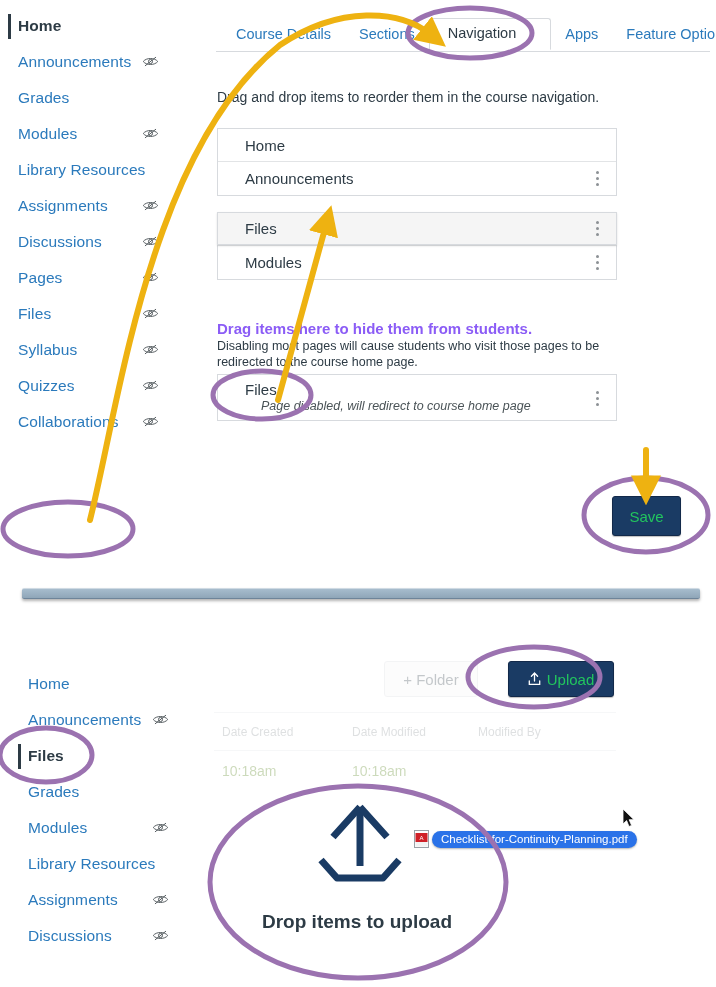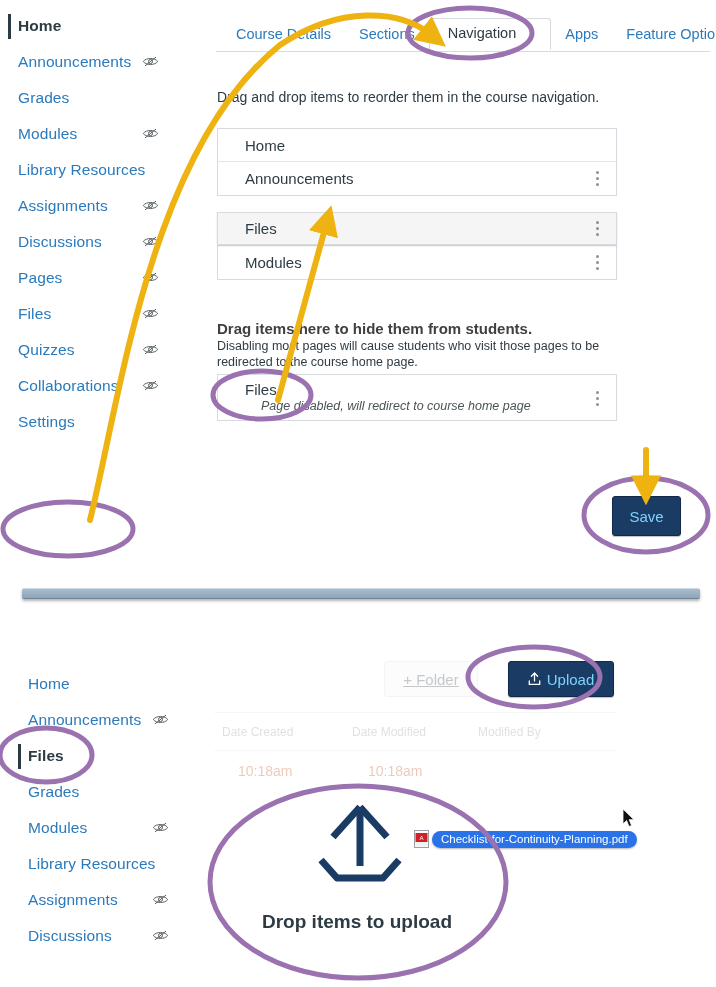--- a/index.html
+++ b/index.html
@@ -87,37 +87,37 @@
   .navrow.ghost{color:#8c9195;}
   .kebab{
     position:absolute;right:16px;top:50%;transform:translateY(-50%);
     width:4px;height:16px;
   }
   .kebab i{
     display:block;width:3px;height:3px;border-radius:50%;
     background:#8c9195;margin-bottom:3px;
   }
 
-  .hidehead{position:absolute;font-size:15px;font-weight:bold;color:#404040;white-space:nowrap;}
+  .hidehead{position:absolute;font-size:15px;font-weight:bold;color:#8b5cf6;white-space:nowrap;}
   .hidesub{position:absolute;font-size:12.5px;color:#2d3b45;line-height:16px;width:400px;}
 
   .hiderow{
     position:absolute;
     border:1px solid #d7dade;
     background:#fff;
     box-sizing:border-box;
     padding:6px 0 7px 27px;
   }
   .hiderow .t{font-size:15px;color:#2d3b45;}
   .hiderow .s{font-size:12.5px;color:#4a5357;font-style:italic;padding-left:16px;margin-top:1px;}
 
   
   .btn-primary{
     position:absolute;
-    background:#1a3b64;color:#7dd3fc;
+    background:#1a3b64;color:#22c55e;
     border:1px solid #12294a;
     border-radius:3px;
     font-size:15px;
     display:flex;align-items:center;justify-content:center;
     box-shadow:0 1px 1px rgba(0,0,0,.25);
   }
   .btn-secondary{
     position:absolute;
     background:#f5f5f5;color:#2d3b45;
     border:1px solid #d7dade;
@@ -131,21 +131,21 @@
     position:absolute;
     background:linear-gradient(#a7bccd,#8fa6b8);
     border-top:1px solid #cfdae3;
     border-bottom:1px solid #6e8499;
     box-shadow:0 2px 3px rgba(0,0,0,.3);
   }
 
   
   .faded{opacity:.28;}
   .thead{position:absolute;font-size:12px;color:#8b9296;white-space:nowrap;}
-  .tcell{position:absolute;font-size:14px;color:#c2410c;white-space:nowrap;margin-left:16px;}
+  .tcell{position:absolute;font-size:14px;color:#4d7c0f;white-space:nowrap;}
   .trule{position:absolute;height:1px;background:#dfe3e6;}
 
   .dropzone-label{
     position:absolute;font-size:19px;font-weight:bold;color:#2d3b45;white-space:nowrap;
   }
 
   
   .filechip{
     position:absolute;
     display:flex;align-items:center;
@@ -219,37 +219,42 @@
       </div>
       <div class="nav-item">
         <span class="lbl">Files</span>
         <svg viewBox="0 0 20 14" class="eye" style="left: 142px; top: 11px;">
           <path d="M1.5 7 C5 2.3, 15 2.3, 18.5 7 C15 11.7, 5 11.7, 1.5 7 Z" fill="none" stroke="#4b5257" stroke-width="1.1"></path>
           <circle cx="10" cy="7" r="2.4" fill="none" stroke="#4b5257" stroke-width="1.1"></circle>
           <path d="M3.5 12.2 L16.5 1.8" stroke="#4b5257" stroke-width="1.1"></path>
         </svg>
       </div>
       <div class="nav-item">
+        <span class="lbl">Syllabus</span>
+        <svg viewBox="0 0 20 14" class="eye" style="left: 142px; top: 11px;">
+          <path d="M1.5 7 C5 2.3, 15 2.3, 18.5 7 C15 11.7, 5 11.7, 1.5 7 Z" fill="none" stroke="#4b5257" stroke-width="1.1"></path>
+          <circle cx="10" cy="7" r="2.4" fill="none" stroke="#4b5257" stroke-width="1.1"></circle>
+          <path d="M3.5 12.2 L16.5 1.8" stroke="#4b5257" stroke-width="1.1"></path>
+        </svg>
+      </div>
+      <div class="nav-item">
         <span class="lbl">Quizzes</span>
         <svg viewBox="0 0 20 14" class="eye" style="left: 142px; top: 11px;">
           <path d="M1.5 7 C5 2.3, 15 2.3, 18.5 7 C15 11.7, 5 11.7, 1.5 7 Z" fill="none" stroke="#4b5257" stroke-width="1.1"></path>
           <circle cx="10" cy="7" r="2.4" fill="none" stroke="#4b5257" stroke-width="1.1"></circle>
           <path d="M3.5 12.2 L16.5 1.8" stroke="#4b5257" stroke-width="1.1"></path>
         </svg>
       </div>
       <div class="nav-item">
         <span class="lbl">Collaborations</span>
         <svg viewBox="0 0 20 14" class="eye" style="left: 142px; top: 11px;">
           <path d="M1.5 7 C5 2.3, 15 2.3, 18.5 7 C15 11.7, 5 11.7, 1.5 7 Z" fill="none" stroke="#4b5257" stroke-width="1.1"></path>
           <circle cx="10" cy="7" r="2.4" fill="none" stroke="#4b5257" stroke-width="1.1"></circle>
           <path d="M3.5 12.2 L16.5 1.8" stroke="#4b5257" stroke-width="1.1"></path>
         </svg>
-      </div>
-      <div class="nav-item">
-        <span class="lbl">Settings</span>
       </div>
     </div>
 
   <div class="tabs" id="top-tabs" style="left:222px;top:18px;">
       <div class="tab">Course Details</div>
       <div class="tab">Sections</div>
       <div class="tab active">Navigation</div>
       <div class="tab">Apps</div>
       <div class="tab">Feature Options</div>
     </div>
@@ -360,21 +365,21 @@
       <div class="nav-item">
         <span class="lbl">Discussions</span>
         <svg viewBox="0 0 20 14" class="eye" style="left: 142px; top: 11px;">
           <path d="M1.5 7 C5 2.3, 15 2.3, 18.5 7 C15 11.7, 5 11.7, 1.5 7 Z" fill="none" stroke="#4b5257" stroke-width="1.1"></path>
           <circle cx="10" cy="7" r="2.4" fill="none" stroke="#4b5257" stroke-width="1.1"></circle>
           <path d="M3.5 12.2 L16.5 1.8" stroke="#4b5257" stroke-width="1.1"></path>
         </svg>
       </div>
     </div>
 
-  <div class="btn-secondary faded" style="left:384px;top:661px;width:92px;height:34px;text-decoration:underline;">+ Folder</div>
+  <div class="btn-secondary faded" style="left:384px;top:661px;width:92px;height:34px;">+ Folder</div>
 
   <div class="btn-primary" style="left:480px;top:661px;width:104px;height:34px;margin-left:28px;">
     <svg width="13" height="14" viewBox="0 0 13 14" style="margin-right:6px;">
       <path d="M6.5 1 L6.5 9 M6.5 1 L3.4 4.2 M6.5 1 L9.6 4.2" stroke="#fff" stroke-width="1.3" fill="none" stroke-linecap="round"></path>
       <path d="M1.3 8.8 L1.3 12.3 L11.7 12.3 L11.7 8.8" stroke="#fff" stroke-width="1.3" fill="none" stroke-linecap="round"></path>
     </svg>
     <span>Upload</span>
   </div>
 
   <div class="trule faded" style="left:214px;top:712px;width:402px;"></div>

